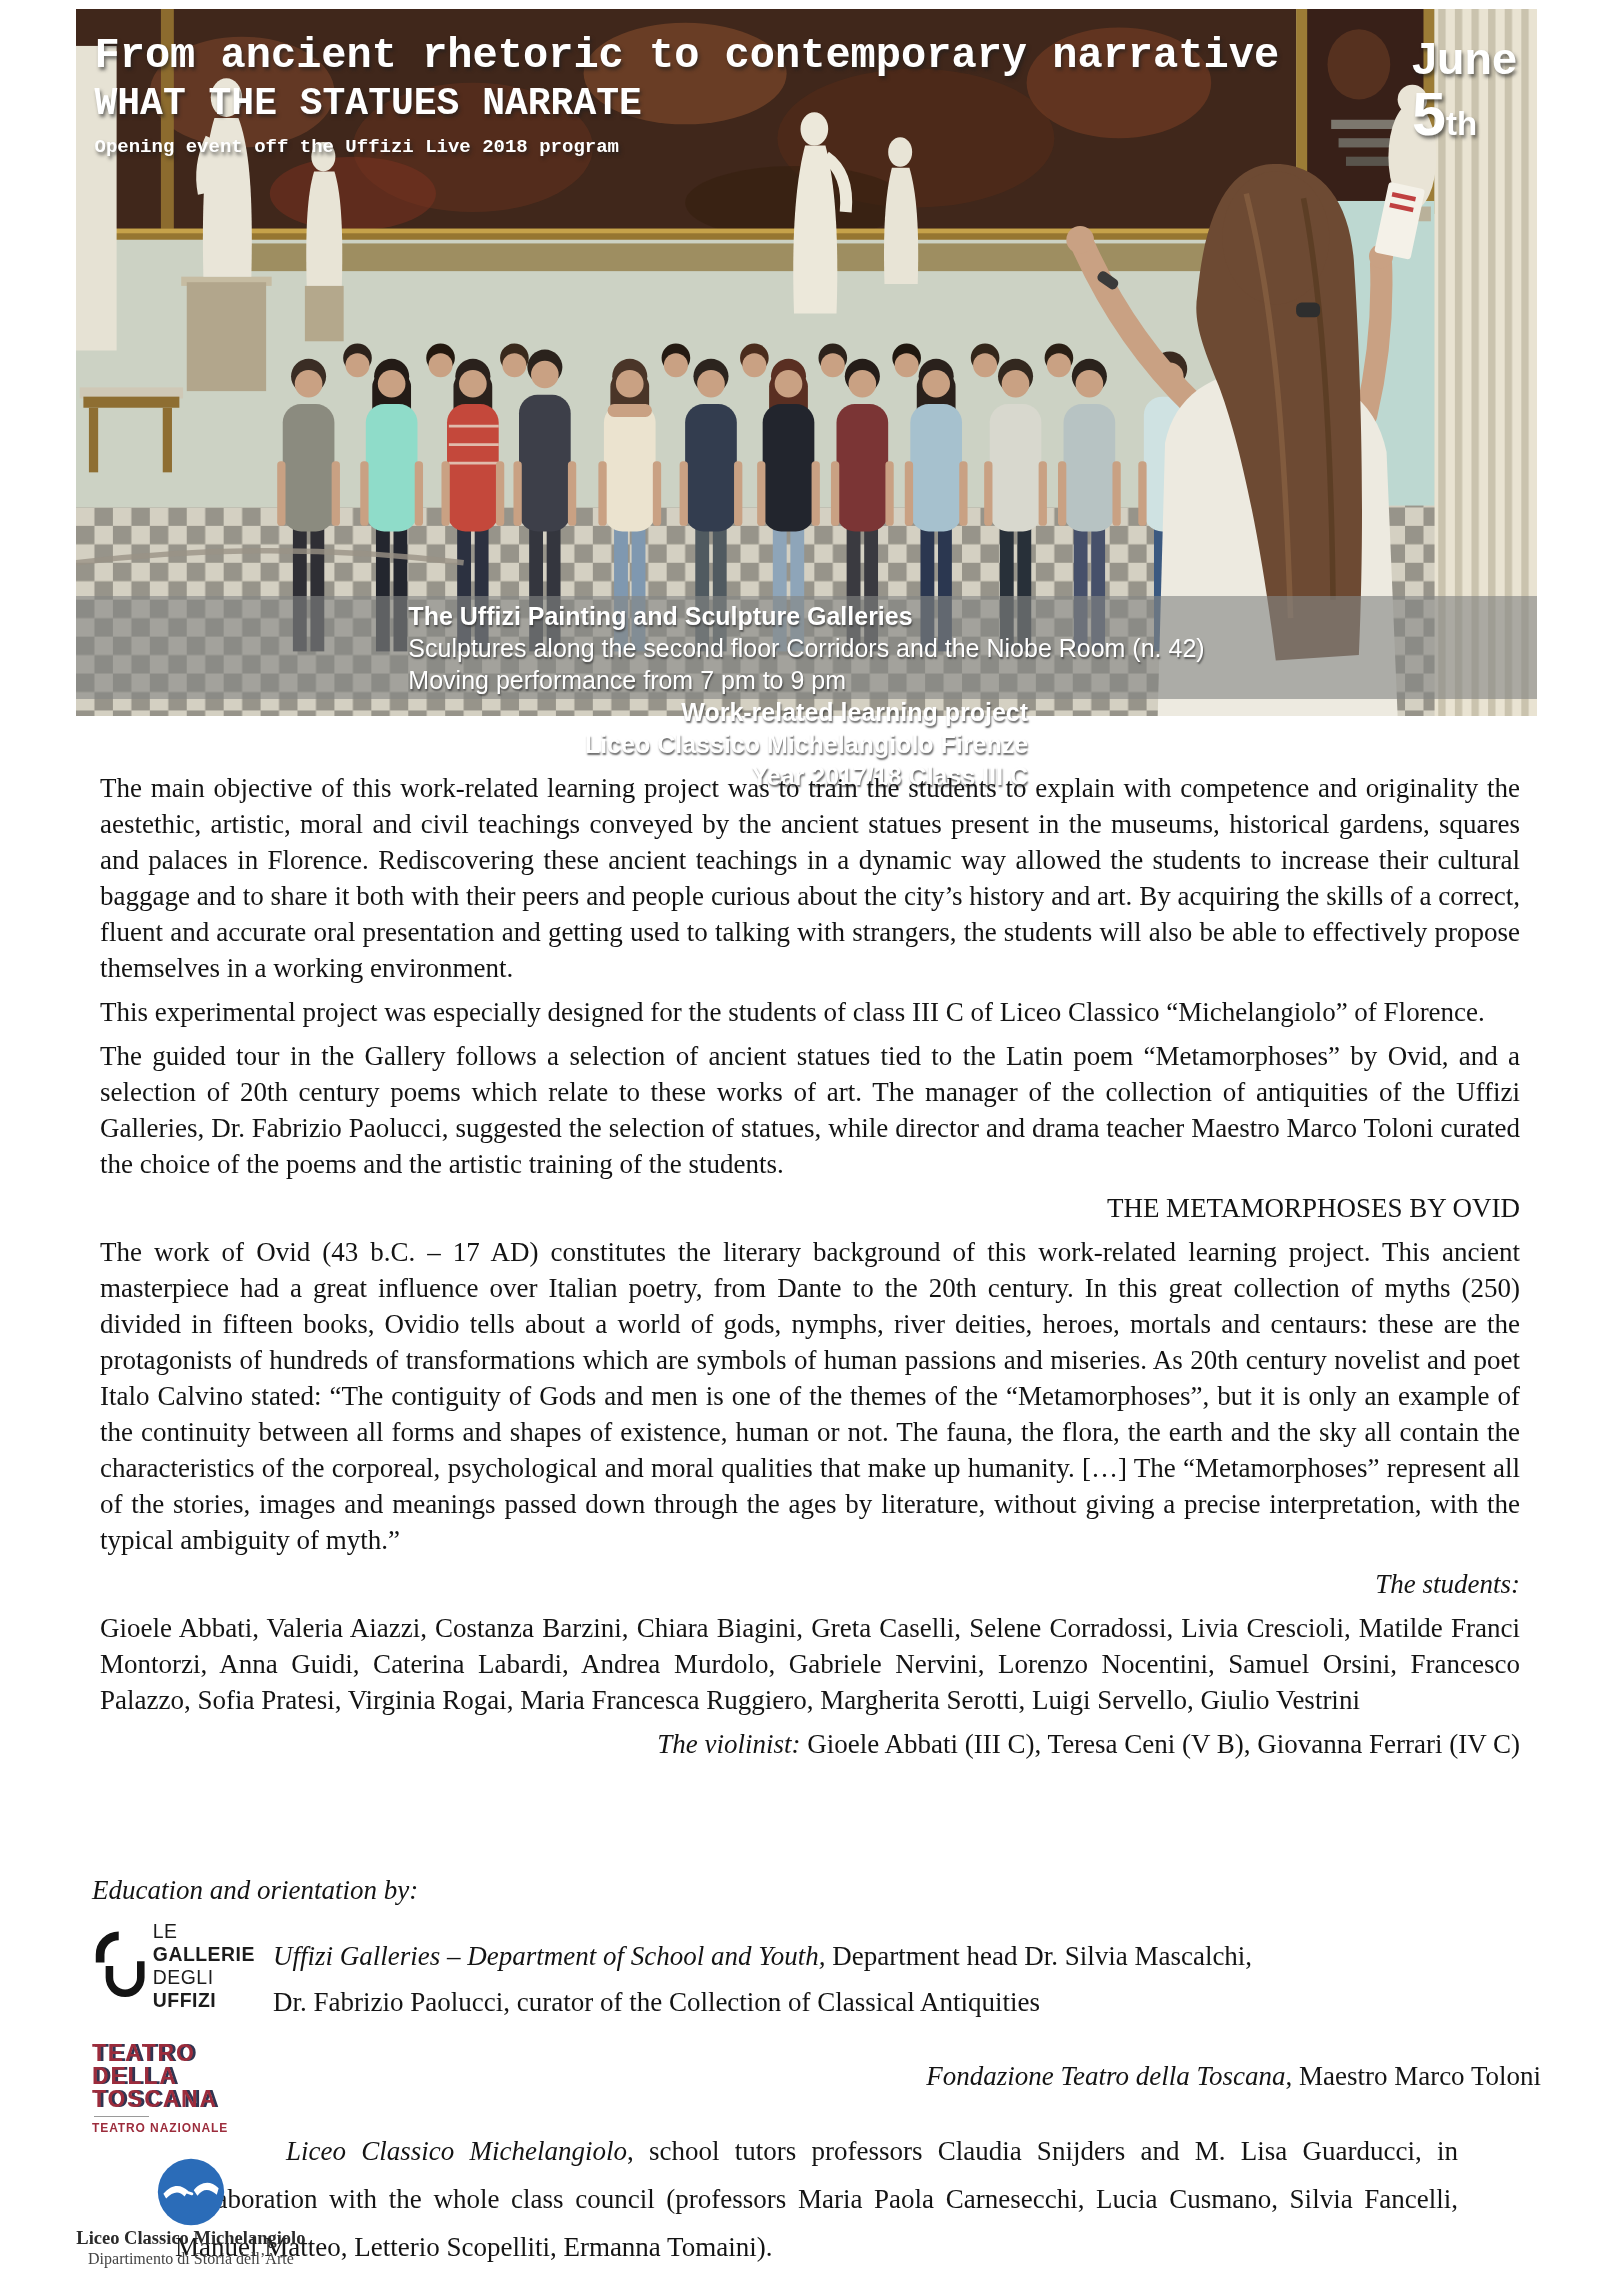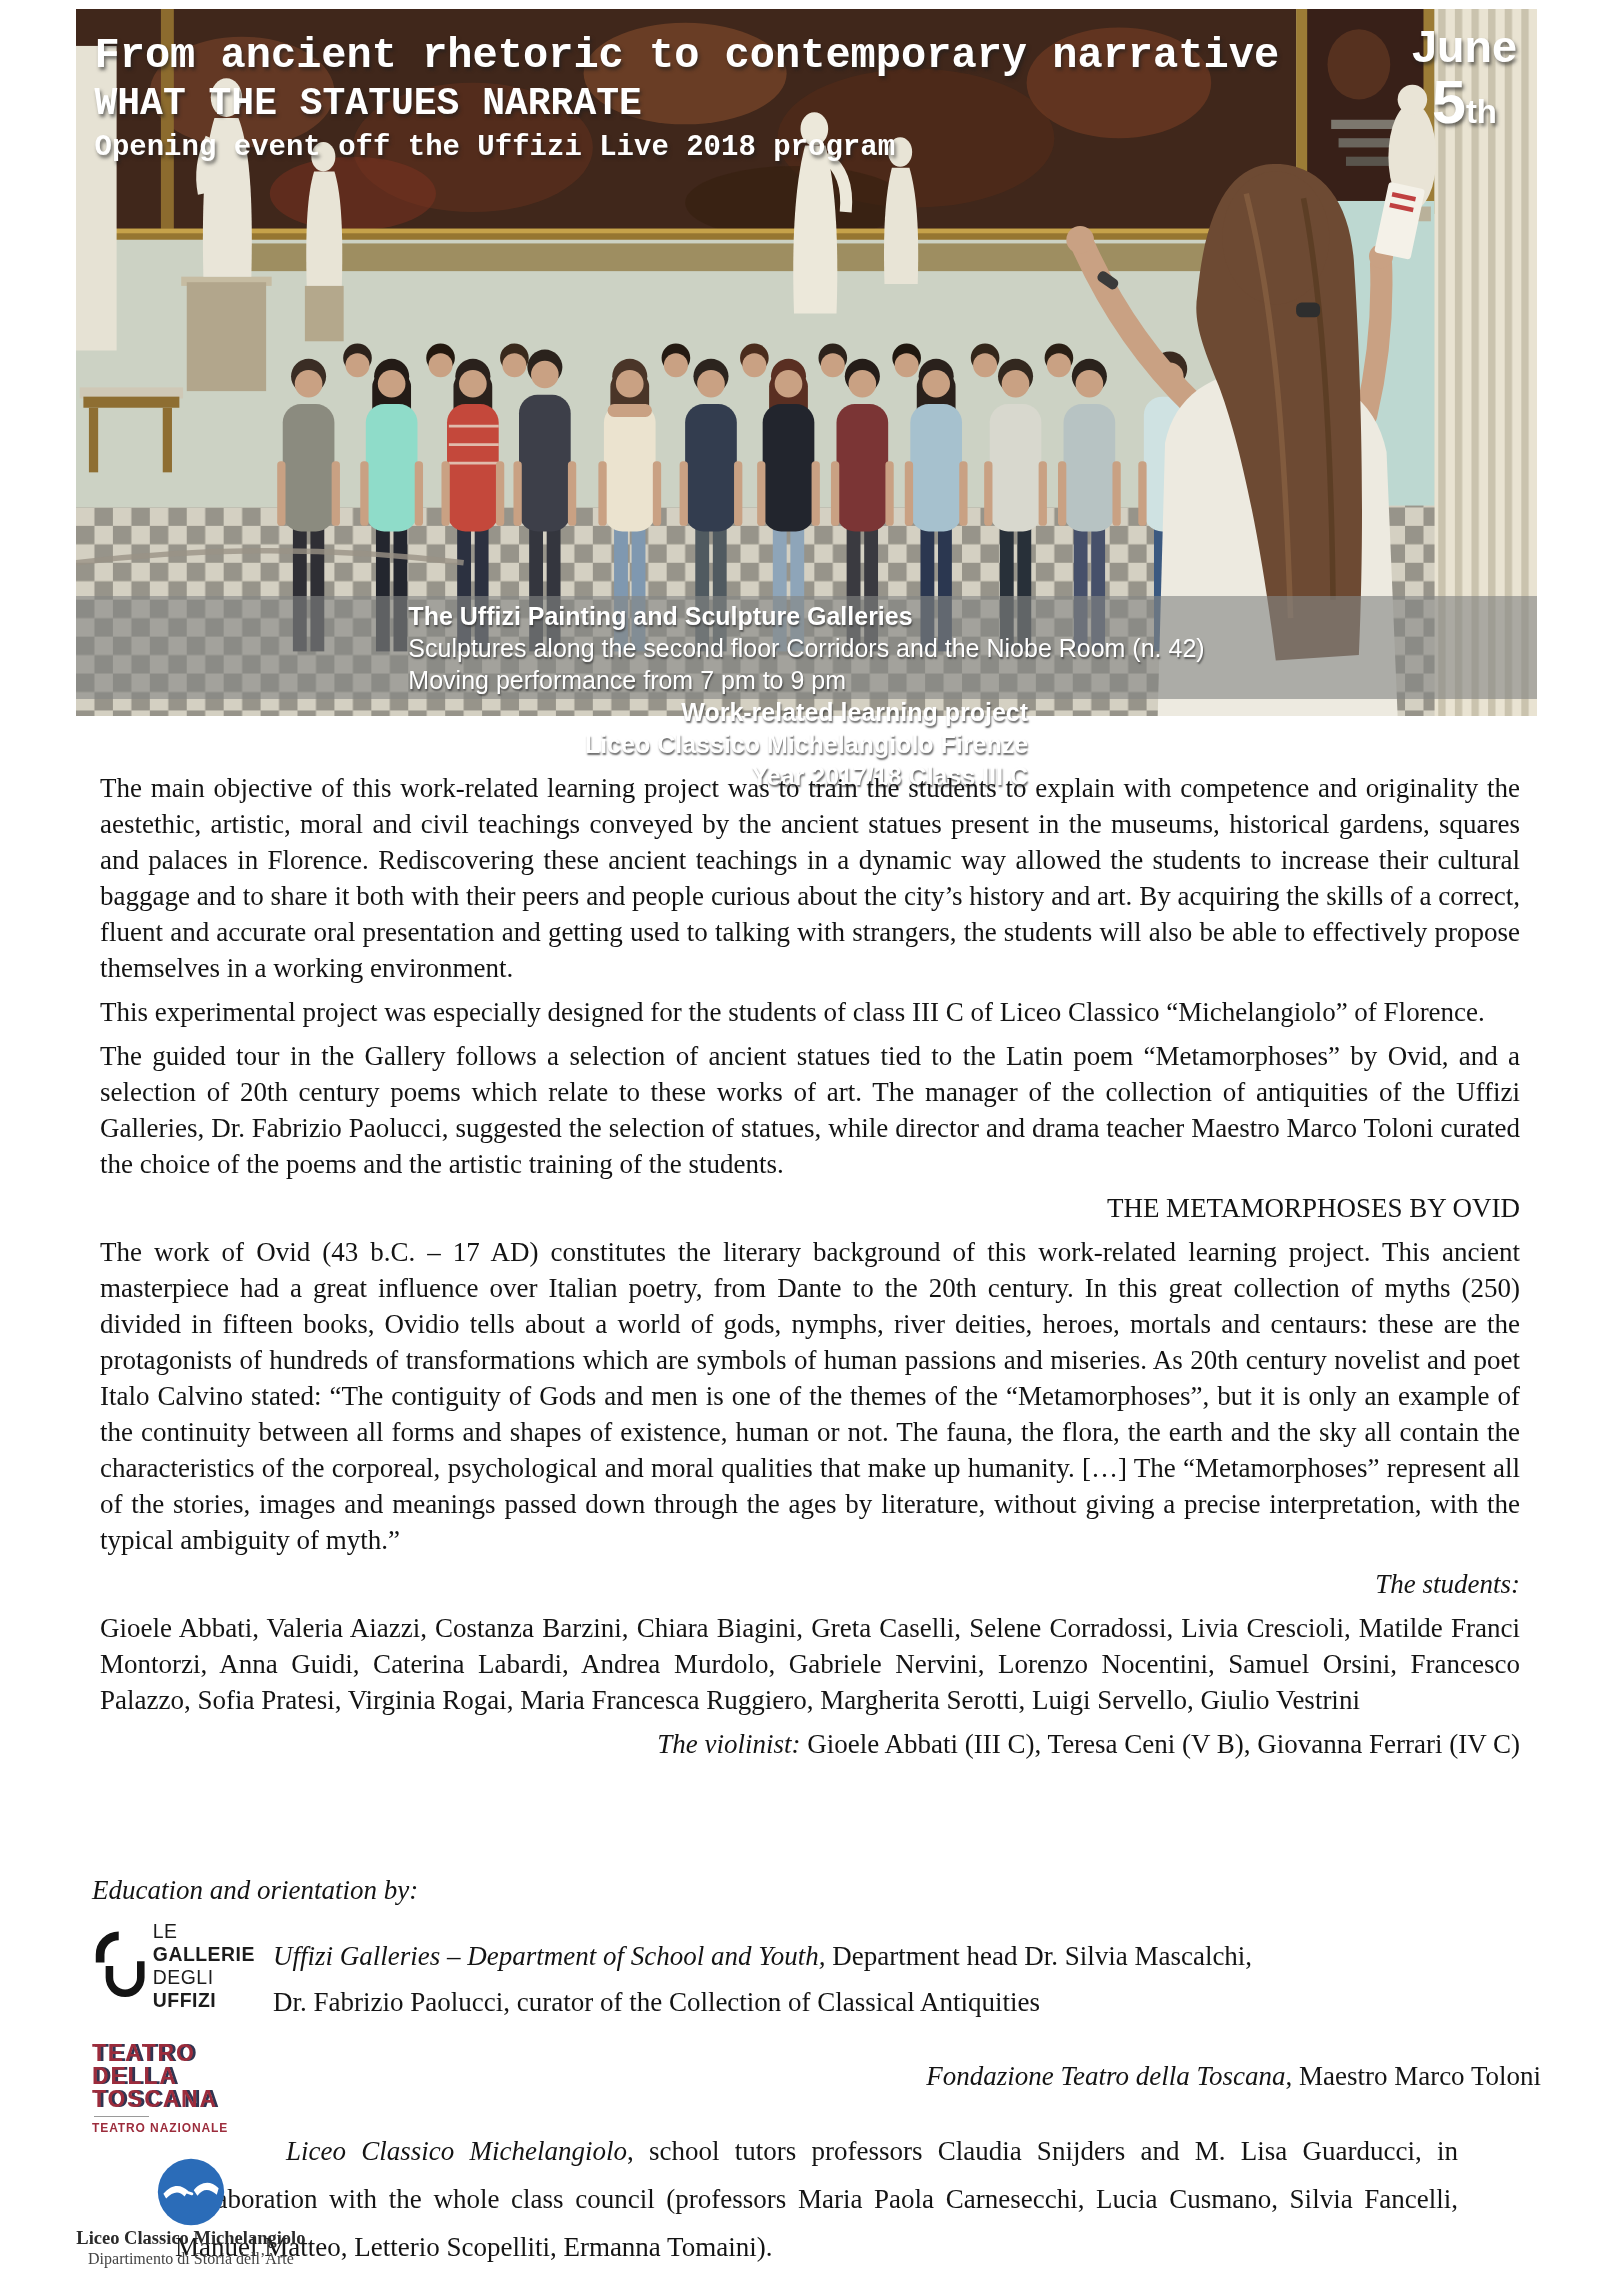--- a/index.html
+++ b/index.html
@@ -12,24 +12,24 @@
   .photo { position:absolute; left:76px; top:9.2px; width:1461px; height:707px; }
   .photo > svg { position:absolute; left:0; top:0; width:100%; height:100%; }
 
   .photo-titles {
     position:absolute; left:18.5px; top:22px;
     font-family:Liberation Mono, monospace; font-weight:bold; color:#ffffff;
     text-shadow:1.8px 2.8px 3.7px rgba(30,30,30,.6);
   }
   .t1 { font-size:42px; line-height:50px; }
   .t2 { font-size:38px; line-height:46px; }
-  .t3 { font-size:29px; line-height:41px; }
+  .t3 { font-size:19px; line-height:41px; }
 
   .date-block {
-    position:absolute; right:20px; top:12px; text-align:center; color:#ffffff;
+    position:absolute; right:20px; top:24px; text-align:left; color:#ffffff;
     font-family:"Liberation Sans", sans-serif; font-weight:bold;
     text-shadow:1.8px 2.8px 3.7px rgba(30,30,30,.6);
   }
   .date-month { font-size:45px; line-height:52px; }
   .date-day-line { line-height:59px; }
   .date-day { font-size:61px; }
   .date-suffix { font-size:33px; }
 
   .caption-band {
     position:absolute; left:0; right:0; bottom:17.5px; height:103px;

